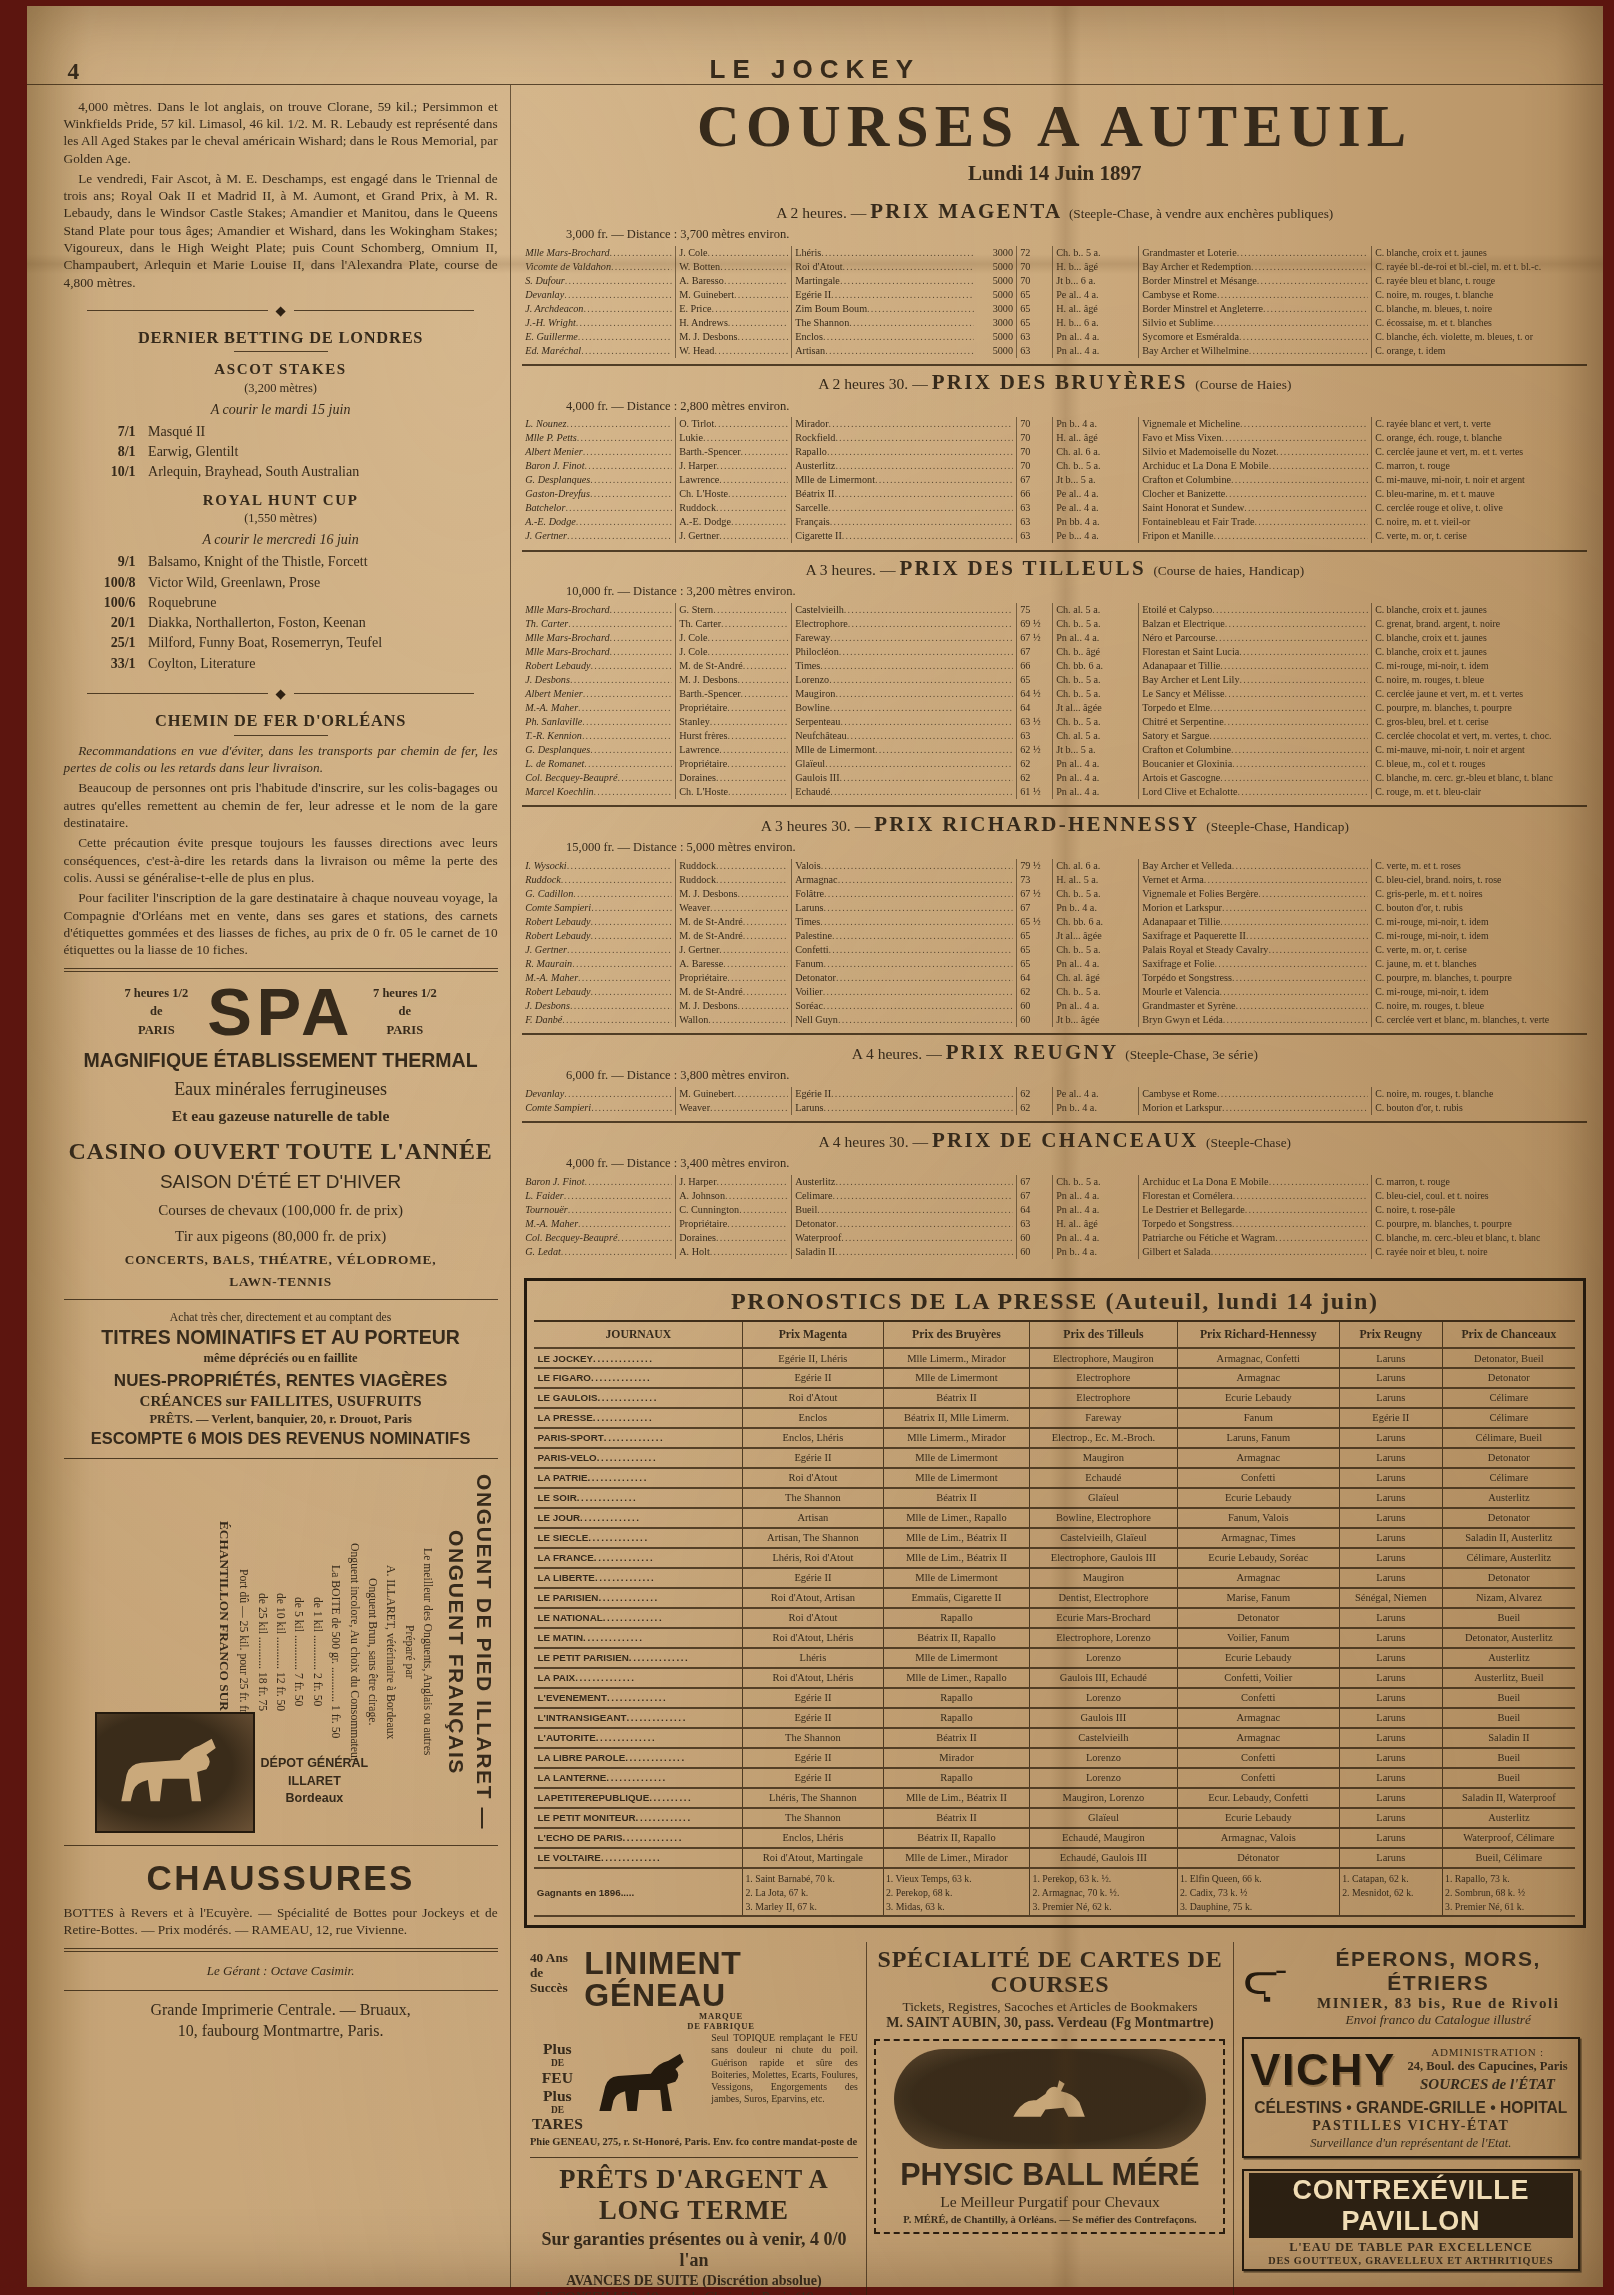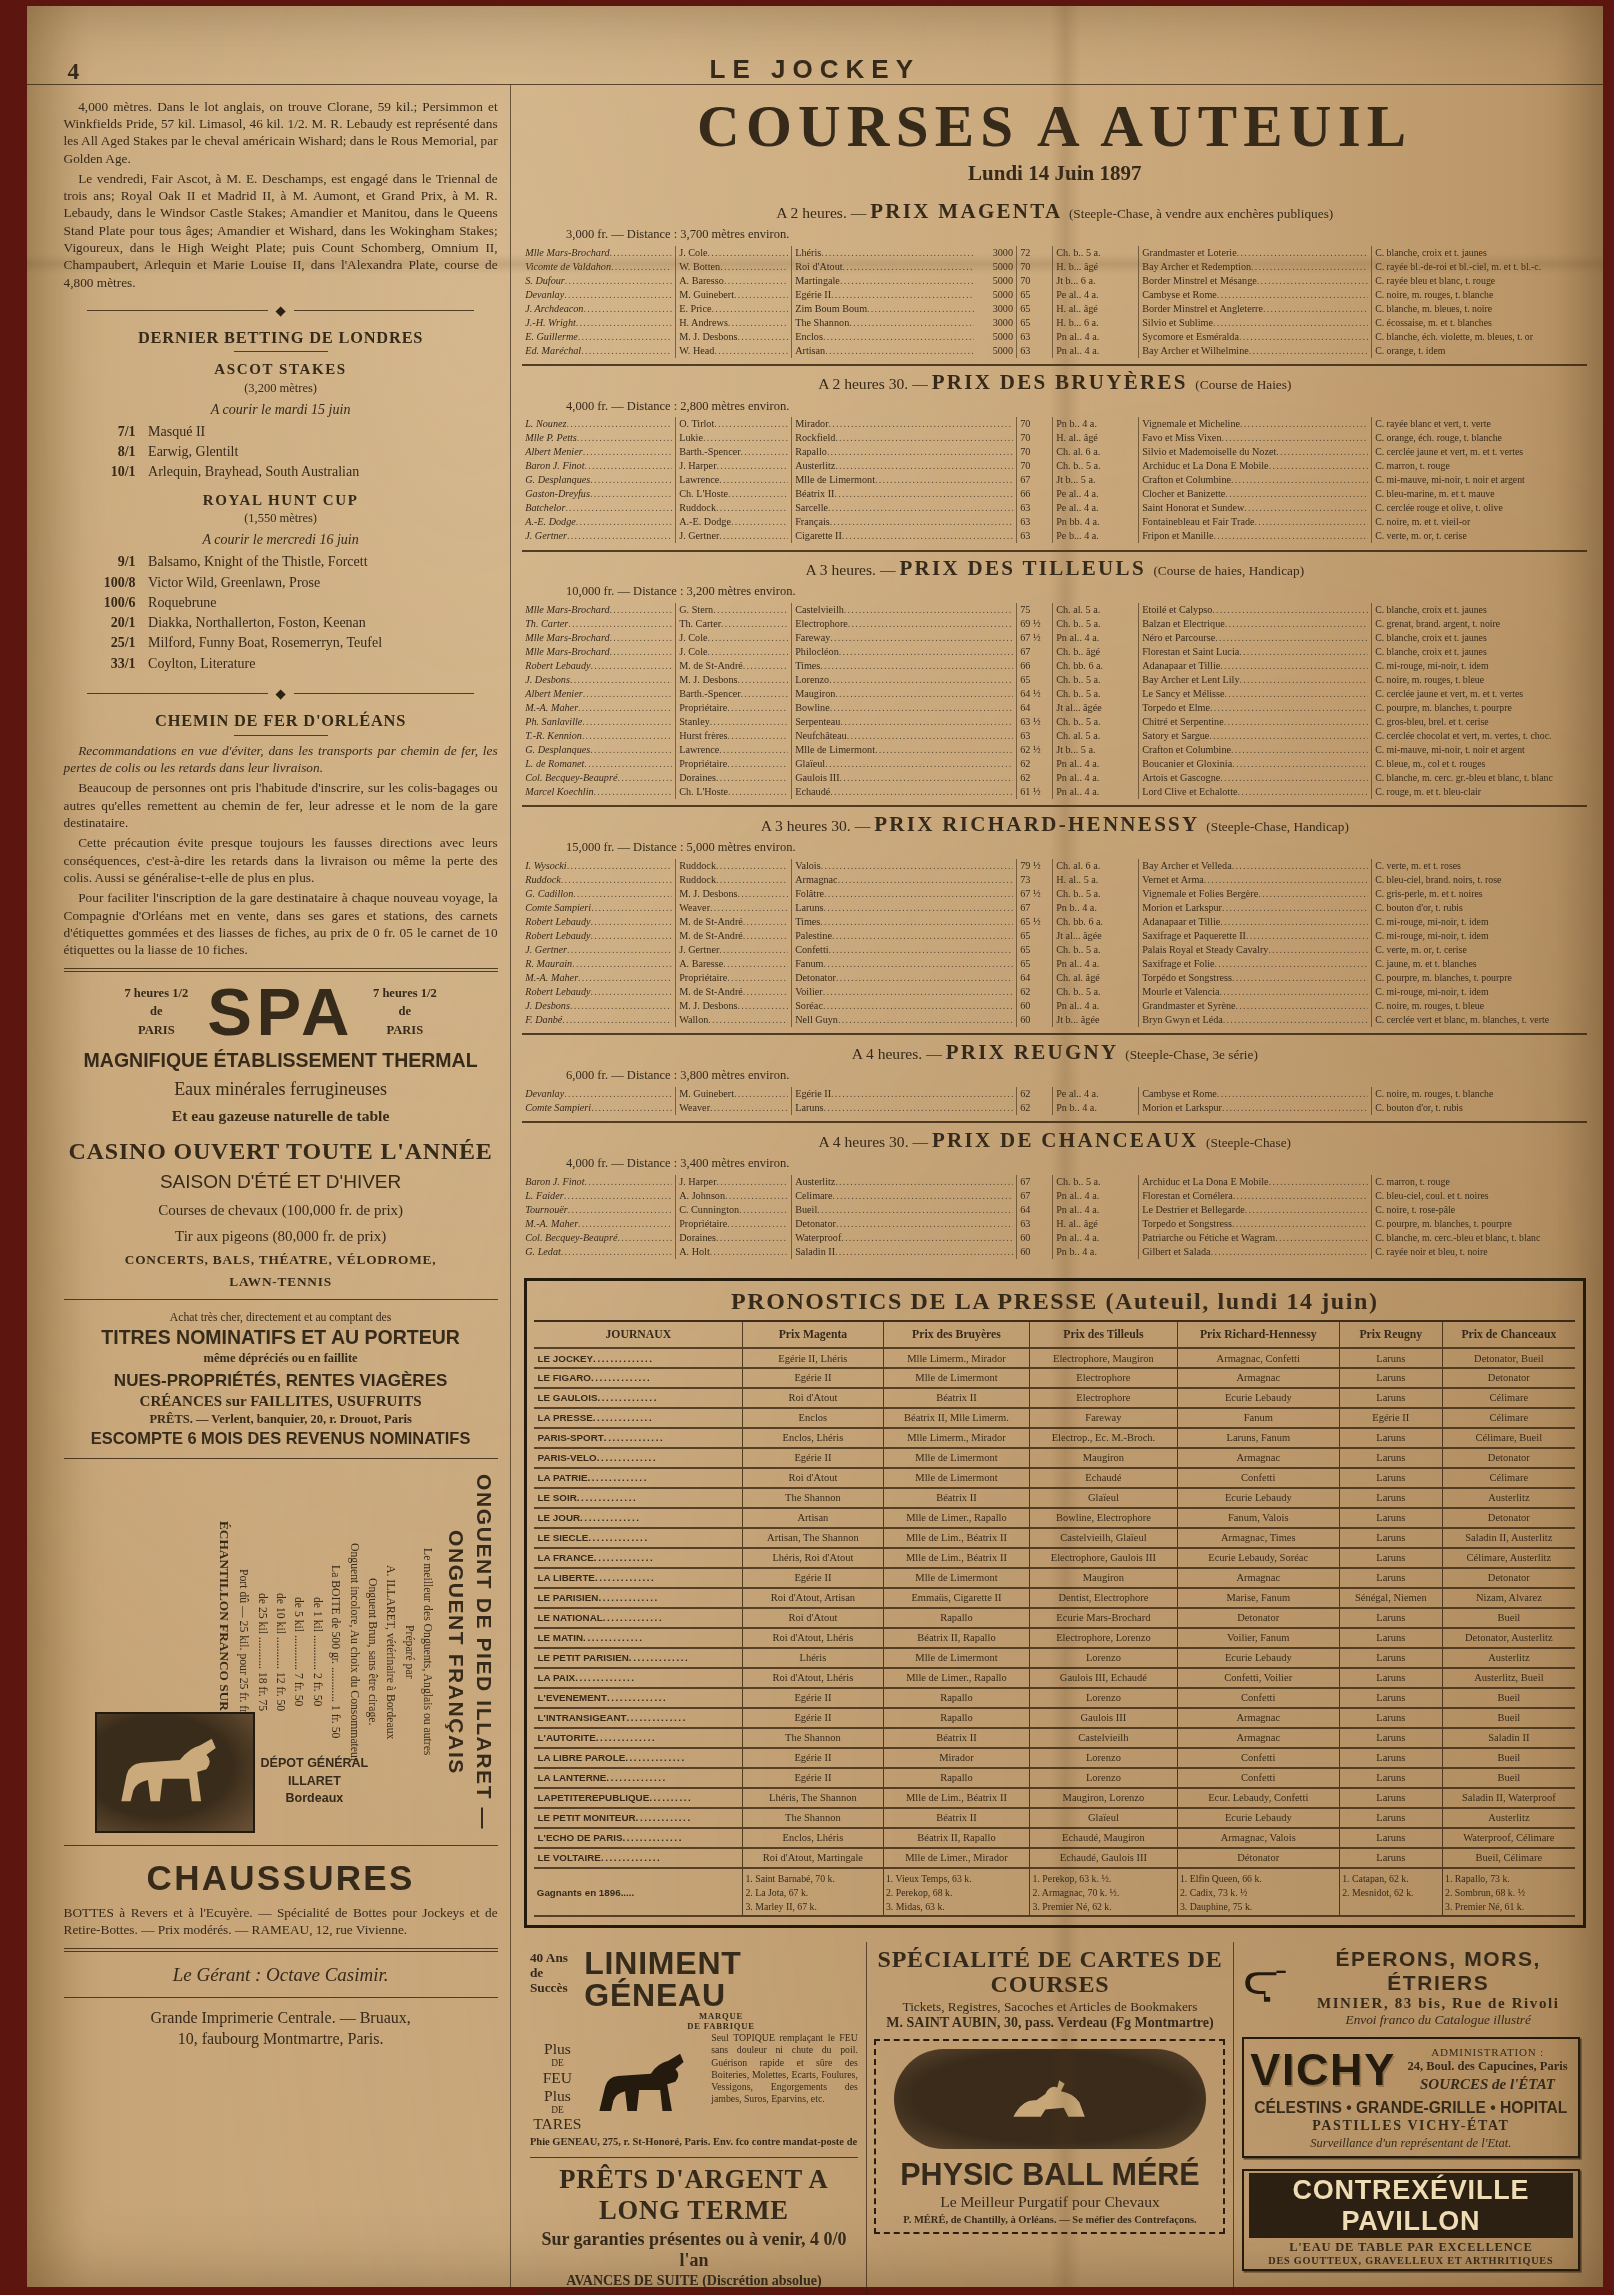--- a/index.html
+++ b/index.html
@@ -61,21 +61,21 @@
   .ong-title{font-family:"Liberation Sans",sans-serif;font-weight:bold;font-size:21px;letter-spacing:1.6px;padding-left:6.2px}
   .ong-line{font-size:11.7px;padding:0 1.6px}
   .ong-line.b{font-weight:bold;font-size:13.3px}
   .ong-engraving{position:absolute;left:31px;bottom:3.1px;width:156px;height:117px;border:2.3px solid #241a0e;
      background:radial-gradient(ellipse at 40% 45%, #3a2c1a 0 55%, #57422a 80%, #6b5236);display:flex;align-items:center;justify-content:center}
   .ong-depot{position:absolute;left:197px;bottom:28px;text-align:center;font-weight:bold;
      font-family:"Liberation Sans",sans-serif;font-size:12.5px;line-height:1.4}
   
   .chx-title{text-align:center;font-family:"Liberation Sans",sans-serif;font-weight:bold;font-size:35px;letter-spacing:2.3px;margin-top:7.8px}
   .chx-body{font-size:13.3px;margin-top:3.1px}
-  .gerant{text-align:center;font-size:19px;font-style:italic;margin-top:11px}
+  .gerant{text-align:center;font-size:13px;font-style:italic;margin-top:11px}
   .imprim{text-align:center;font-size:16px;white-space:pre-line;margin-top:9.4px}
   
   .headline{text-align:center;font-weight:bold;font-size:59px;letter-spacing:6.2px;margin:7.8px 0 0;line-height:1.05}
   .dateline{text-align:center;font-weight:bold;font-size:21px;margin:3.1px 0 7.8px}
   .race{border-top:2.3px double rgba(48,32,14,.8);padding:3.1px 0 6.2px}
   .race:first-child{border-top:none}
   .race-head{text-align:center;margin:1.6px 0 3.1px;font-size:15.6px}
   .race-name{font-weight:bold;font-size:21px;letter-spacing:2.3px}
   .race-type{font-size:13.3px}
   .race-prize{font-size:12.5px;margin:0 0 3.9px 44px}
@@ -107,21 +107,21 @@
   .gagnants .glabel{font-weight:bold;font-family:"Liberation Sans",sans-serif;vertical-align:middle;white-space:nowrap}
   
   .adzone{display:flex;margin-top:14px;align-items:stretch}
   .adcol{padding:4.7px 7.8px;min-width:0}
   .adcol+.adcol{border-left:1.6px solid rgba(48,32,14,.7)}
   .adc1{flex:0 0 328px}.adc2{flex:0 0 351px}.adc3{flex:1}
   .lin-head{display:flex;align-items:flex-start;gap:6.2px}
   .lin-years{font-weight:bold;font-size:13.3px;line-height:1.15;white-space:pre-line;padding-top:3.1px}
   .lin-title{font-family:"Liberation Sans",sans-serif;font-weight:bold;font-size:32px;letter-spacing:0.8px;line-height:1}
   .lin-mid{display:flex;gap:4.7px;margin-top:1.6px}
-  .lin-left{font-weight:normal;text-align:center;font-size:15.6px;line-height:1.15;flex:0 0 55px;padding-top:7.8px}
+  .lin-left{font-weight:bold;text-align:center;font-size:15.6px;line-height:1.15;flex:0 0 55px;padding-top:7.8px}
   .lin-left .sm{font-size:9.4px}
   .lin-horse{flex:0 0 117px;display:flex;align-items:center;justify-content:center}
   .lin-right{flex:1;font-size:9.8px;line-height:1.25;text-align:justify}
   .lin-foot{font-weight:bold;font-size:10.5px;margin-top:3.1px;white-space:nowrap;overflow:hidden}
   .prets{border-top:1.6px solid rgba(48,32,14,.8);margin-top:9.4px;padding-top:6.2px;text-align:center}
   .prets-title{font-weight:bold;font-size:26.6px;letter-spacing:0.8px}
   .prets-l1{font-weight:bold;font-size:18px;margin-top:3.1px}
   .prets-l2{font-weight:bold;font-size:14px;margin-top:1.6px}
   .prets-l3{font-size:14px;font-style:italic;margin-top:1.6px}
   .cartes{text-align:center}

